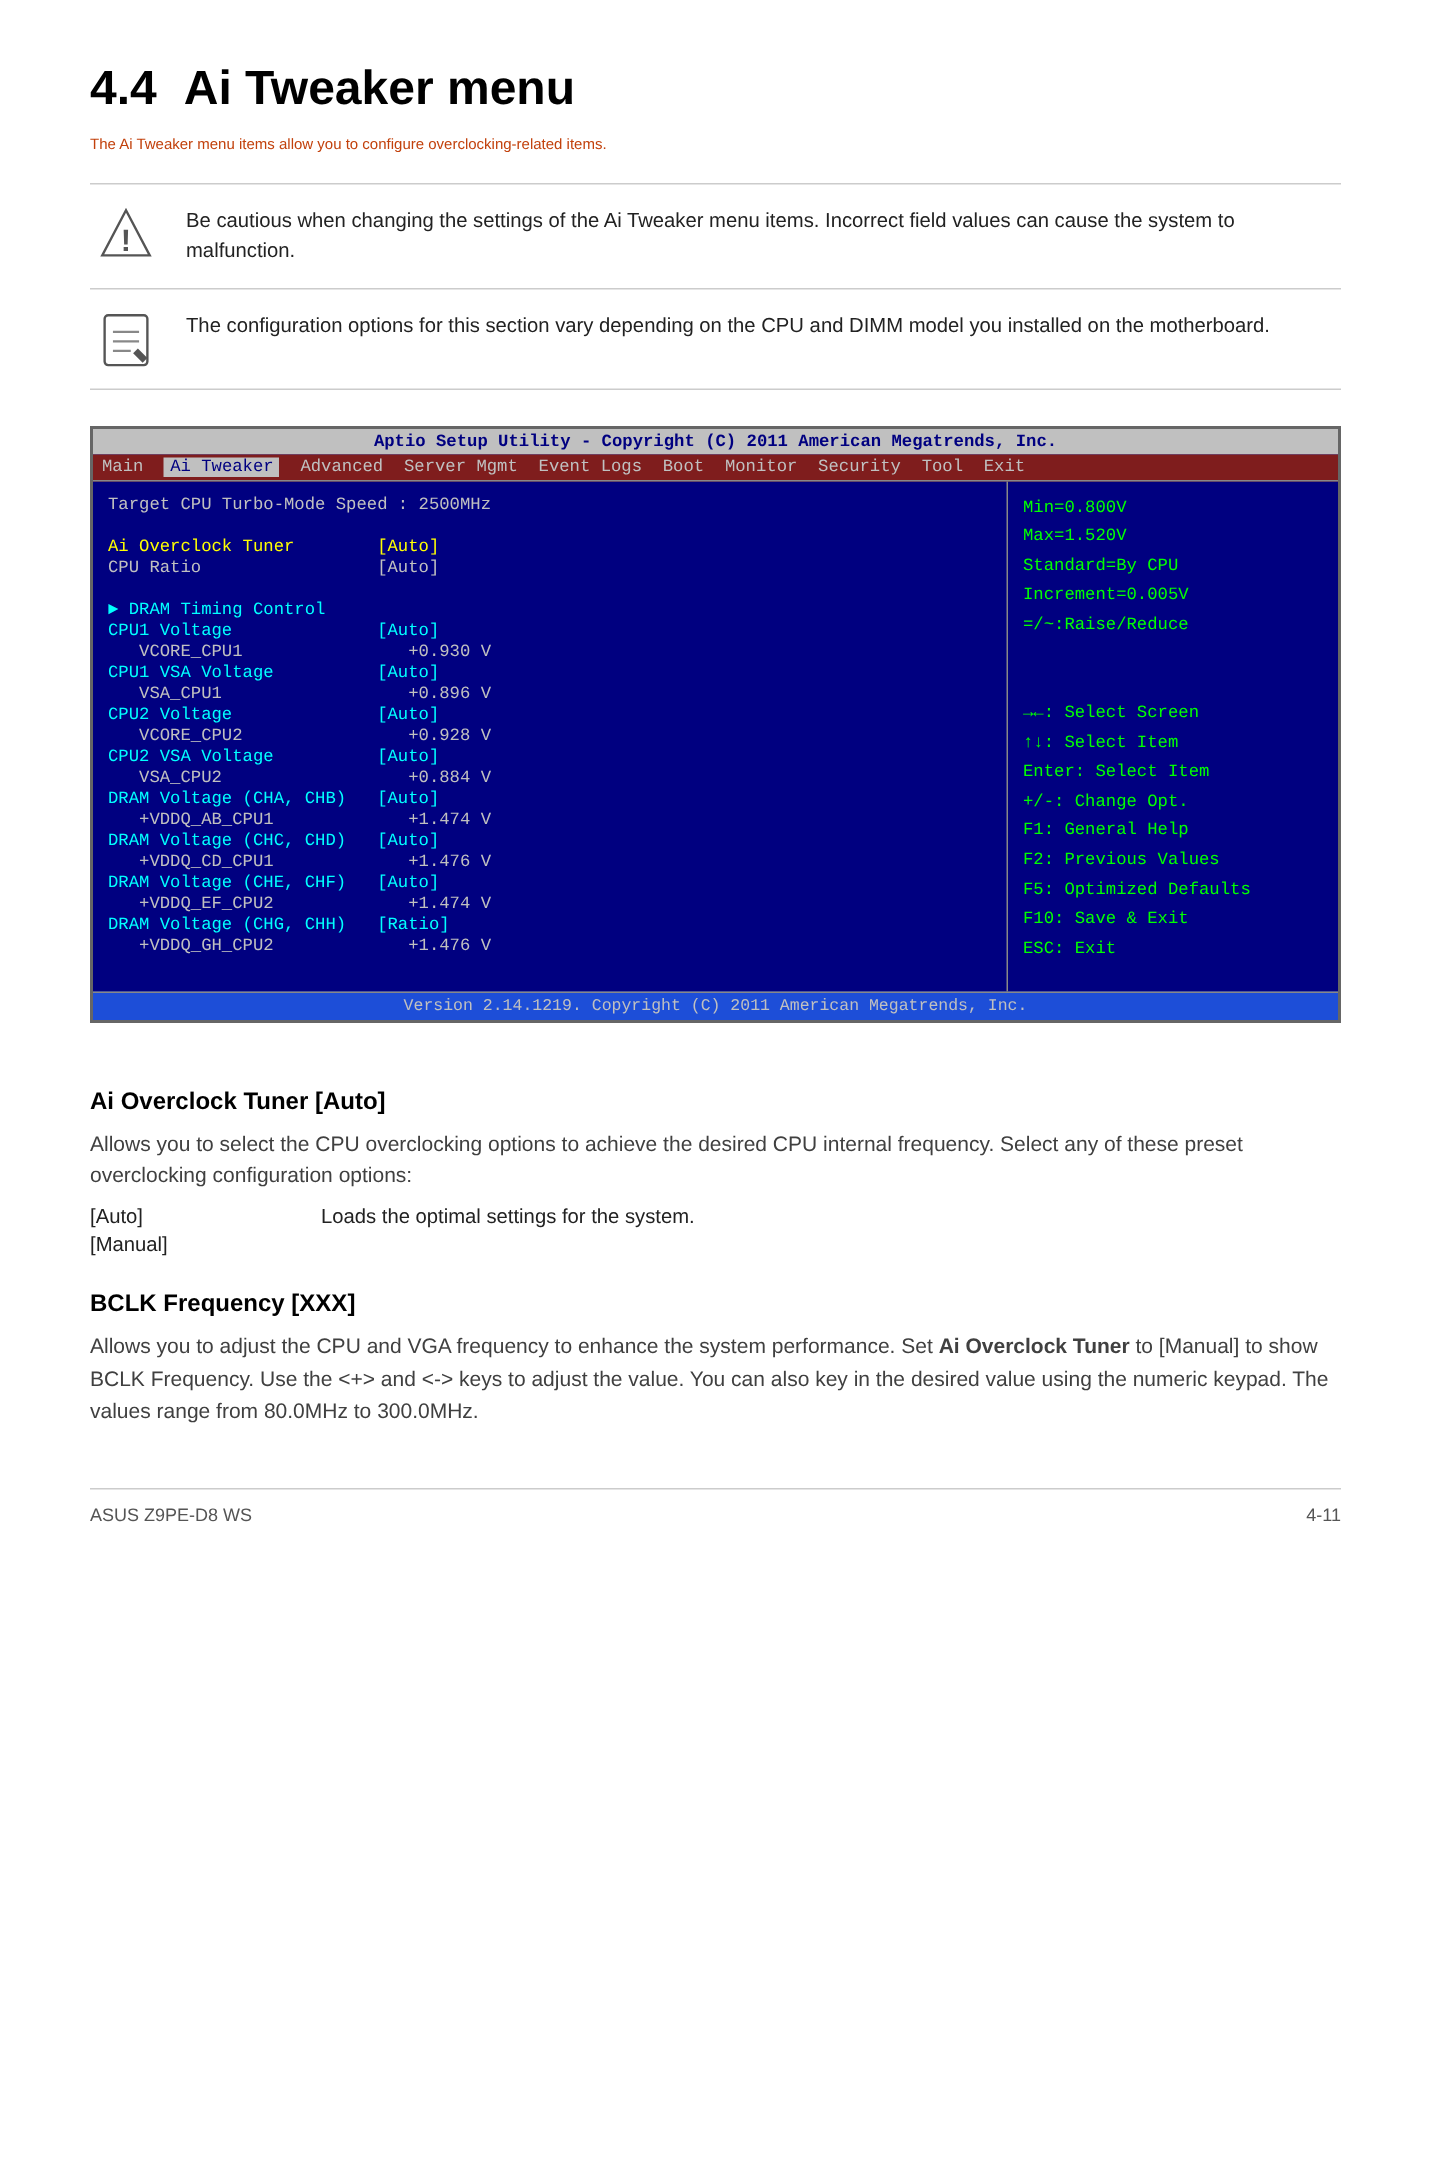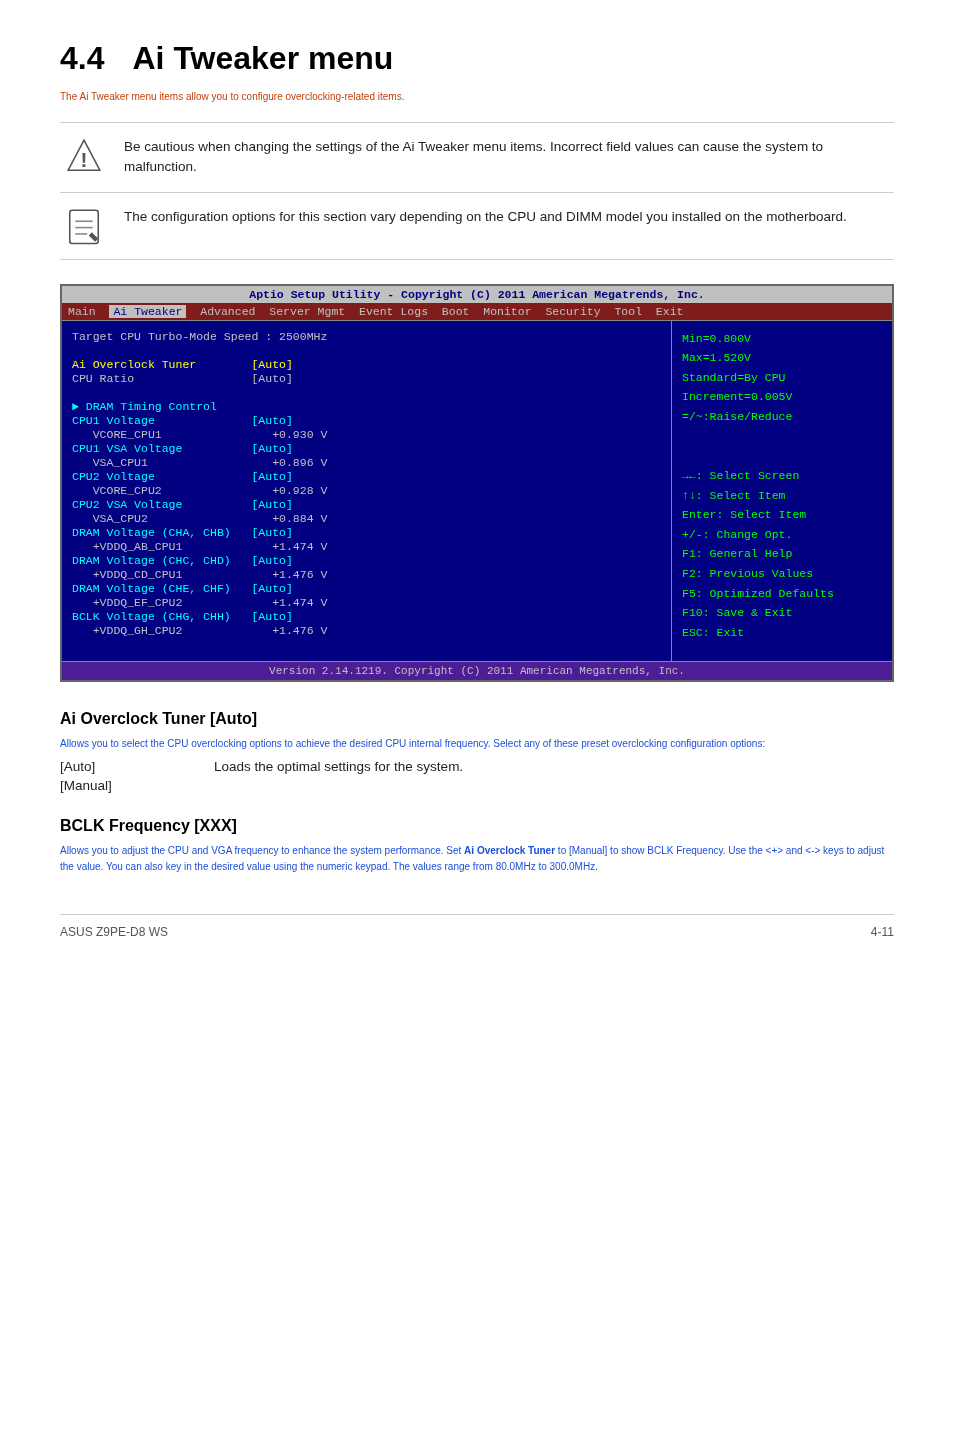--- a/index.html
+++ b/index.html
@@ -52,21 +52,21 @@
       color: #222;
     }
 
     
     .bios-screen {
       font-family: 'Courier New', Courier, monospace;
       font-size: 12px;
       background: #000080;
       color: #c0c0c0;
       border: 2px solid #666;
-      margin: 24px 0 28px 0;
+      margin: 24px 0 44px 0;
       padding: 0;
       width: 100%;
     }
 
     .bios-title-bar {
       background: #c0c0c0;
       color: #000080;
       text-align: center;
       padding: 2px 6px;
       font-weight: bold;
@@ -127,40 +127,40 @@
     }
 
     .bios-right-bottom {
       color: #00ff00;
       font-size: 11.5px;
       line-height: 1.7;
       margin-top: 40px;
     }
 
     .bios-footer {
-      background: #4c1d95;
+      background: #1d4ed8;
       color: #c0c0c0;
       text-align: center;
       padding: 3px 6px;
       font-size: 11px;
       border-top: 1px solid #888;
     }
 
     
     .section-heading {
       font-size: 16px;
       font-weight: bold;
       margin: 24px 0 8px 0;
       color: #000;
     }
 
     .section-text {
-      font-size: 10px;
+      font-size: 14px;
       line-height: 1.55;
-      color: #1d4ed8;
+      color: #404040;
       margin-bottom: 8px;
     }
 
     .option-table {
       margin: 6px 0 10px 0;
     }
 
     .option-row {
       display: flex;
       margin-bottom: 4px;
@@ -186,21 +186,21 @@
       padding-top: 10px;
       display: flex;
       justify-content: space-between;
       font-size: 12px;
       color: #555;
     }
   </style>
 </head>
 <body>
 
-<div style="display:flex; align-items:baseline; gap:28px; margin-bottom:14px;">
+<div style="display:flex; align-items:baseline; gap:18px; margin-bottom:14px;">
   <span style="font-size:32px; font-weight:bold;">4.4</span>
   <span style="font-size:32px; font-weight:bold;">Ai Tweaker menu</span>
 </div>
 
 <div class="intro-text">The Ai Tweaker menu items allow you to configure overclocking-related items.</div>
 
 <div class="notice-box">
   <div class="notice-icon">
     <svg viewBox="0 0 48 48" xmlns="http://www.w3.org/2000/svg">
       <polygon points="24,4 44,42 4,42" fill="white" stroke="#555" stroke-width="2"></polygon>
@@ -252,21 +252,21 @@
       <div class="bios-item cyan">CPU2 Voltage              [Auto]</div>
       <div class="bios-item">   VCORE_CPU2                +0.928 V</div>
       <div class="bios-item cyan">CPU2 VSA Voltage          [Auto]</div>
       <div class="bios-item">   VSA_CPU2                  +0.884 V</div>
       <div class="bios-item cyan">DRAM Voltage (CHA, CHB)   [Auto]</div>
       <div class="bios-item">   +VDDQ_AB_CPU1             +1.474 V</div>
       <div class="bios-item cyan">DRAM Voltage (CHC, CHD)   [Auto]</div>
       <div class="bios-item">   +VDDQ_CD_CPU1             +1.476 V</div>
       <div class="bios-item cyan">DRAM Voltage (CHE, CHF)   [Auto]</div>
       <div class="bios-item">   +VDDQ_EF_CPU2             +1.474 V</div>
-      <div class="bios-item cyan">BCLK Voltage (CHG, CHH)   [Auto]</div>
+      <div class="bios-item cyan">DRAM Voltage (CHG, CHH)   [Ratio]</div>
       <div class="bios-item">   +VDDQ_GH_CPU2             +1.476 V</div>
     </div>
     <div class="bios-right">
       <div class="bios-right-top">
         <div>Min=0.800V</div>
         <div>Max=1.520V</div>
         <div>Standard=By CPU</div>
         <div>Increment=0.005V</div>
         <div>=/~:Raise/Reduce</div>
       </div>

